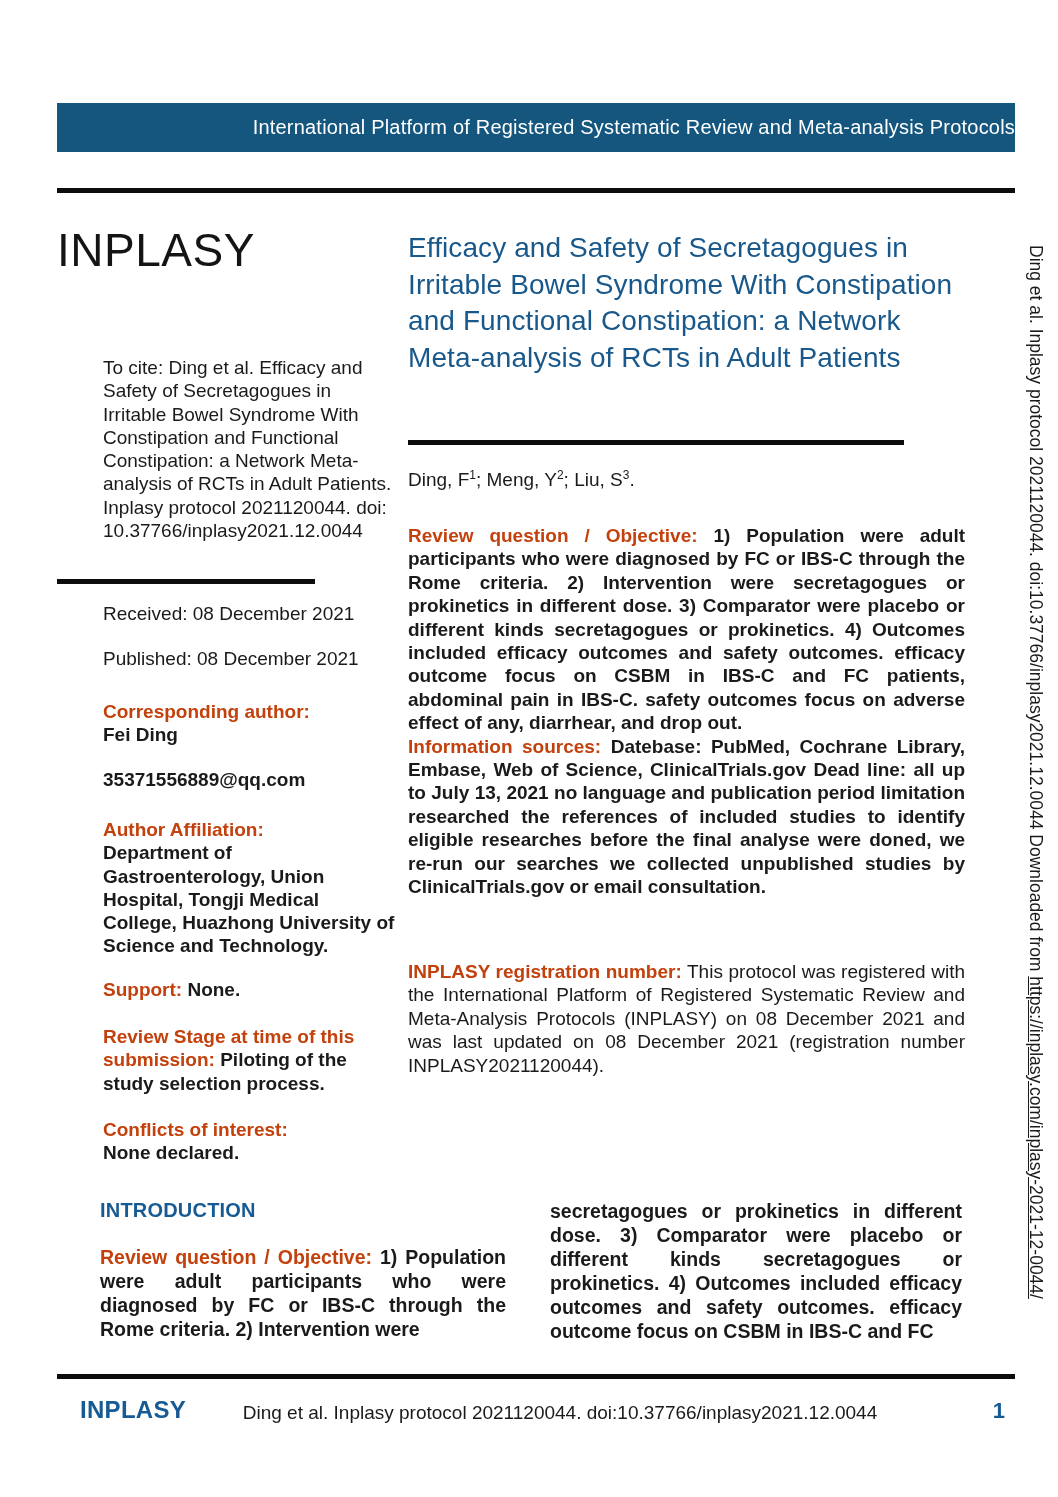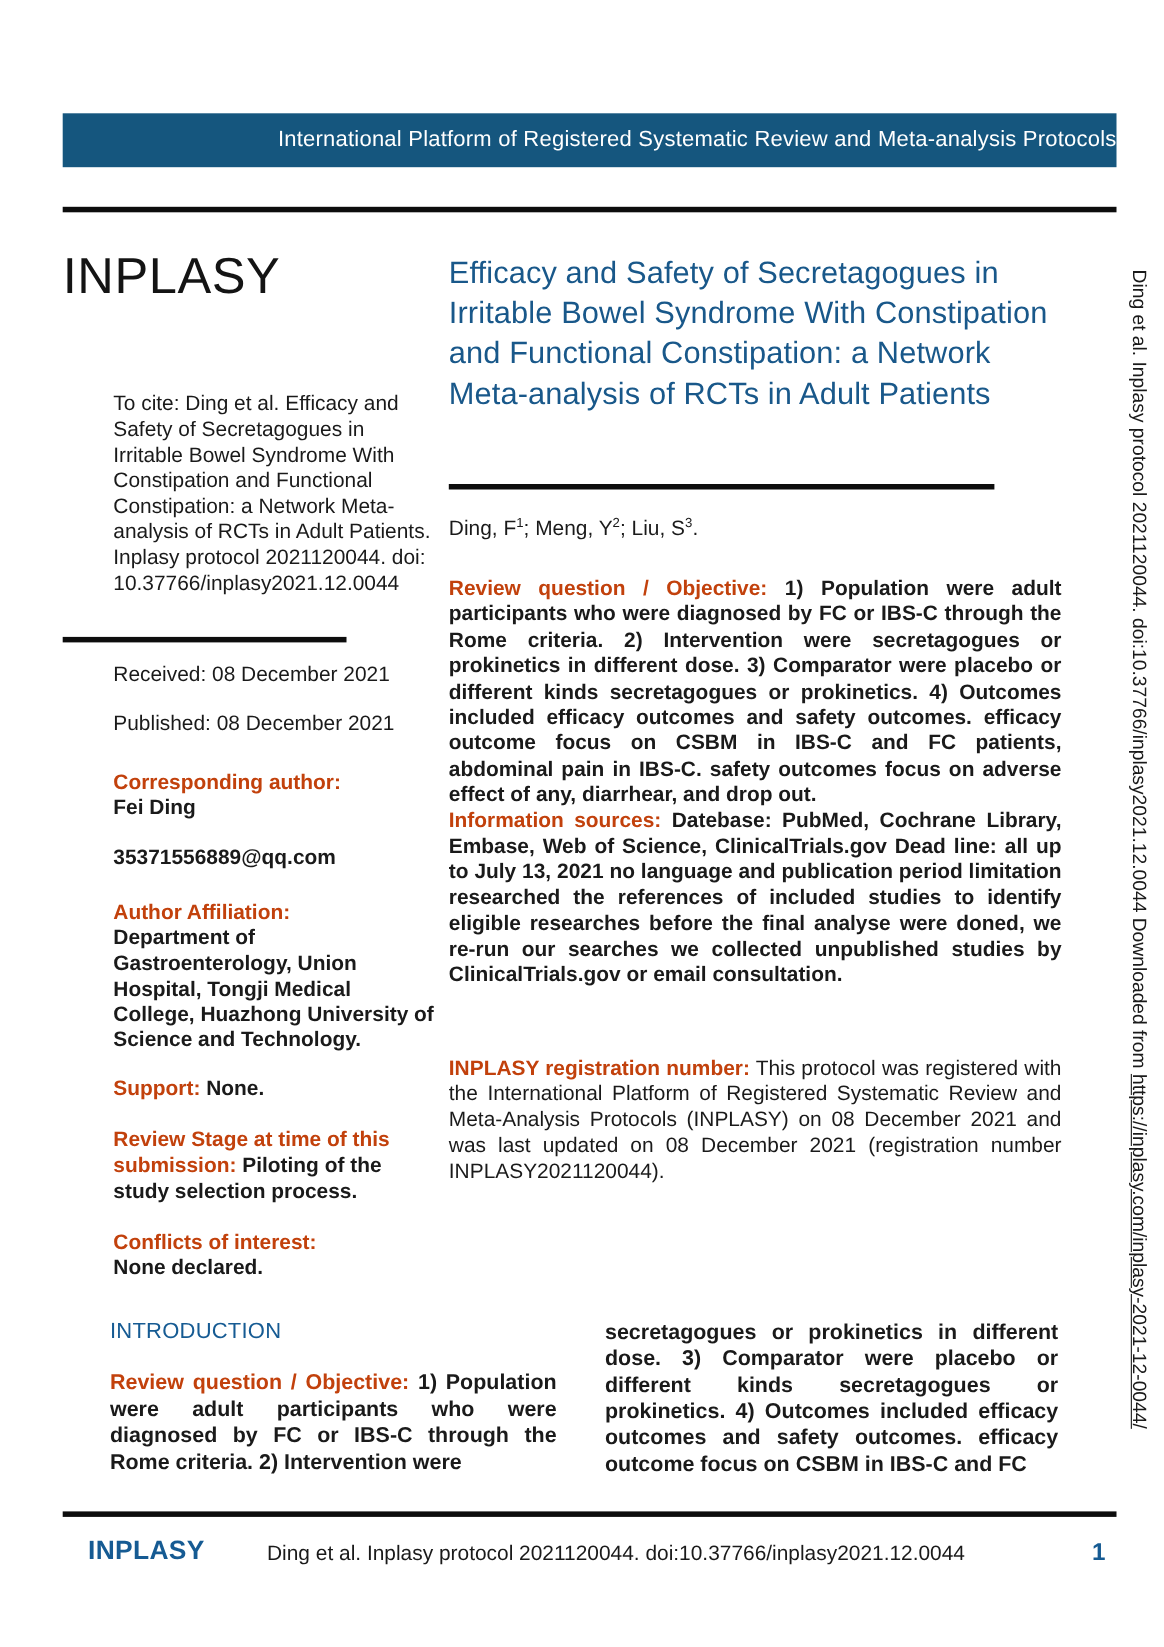--- a/index.html
+++ b/index.html
@@ -44,21 +44,21 @@
     left:408px;top:230px;width:560px;
     font-size:28px;line-height:36.5px;font-weight:400;
     color:#19588A;letter-spacing:0.1px;
   }
   .authors{left:408px;top:468px;width:557px;font-size:19px;}
   .authors sup{font-size:12px;}
   .rightpara{left:408px;width:557px;font-size:19px;line-height:23.4px;text-align:justify;}
   .para-main{top:524px;font-weight:700;}
   .para-reg{top:960px;font-weight:400;}
   .para-main p{margin:0;}
-  .intro-head{left:100px;top:1199px;font-size:20px;font-weight:400;color:#165B93;letter-spacing:0.2px;}
+  .intro-head{left:100px;top:1199px;font-size:20px;font-weight:700;color:#165B93;letter-spacing:0.2px;}
   .intro-col{font-size:19.5px;line-height:24px;text-align:justify;font-weight:700;}
   .intro-col1{left:100px;top:1245px;width:406px;}
   .intro-col2{left:550px;top:1199px;width:412px;}
   .footer-brand{left:80px;top:1396px;font-size:24px;font-weight:700;color:#165B93;letter-spacing:0.3px;}
   .footer-cite{left:100px;top:1402px;width:920px;text-align:center;font-size:19px;color:#1a1a1a;}
   .footer-page{left:955px;top:1398px;width:50px;text-align:right;font-size:22px;font-weight:700;color:#165B93;}
   .sidebar{
     left:1046px;top:245px;
     transform-origin:0 0;transform:rotate(90deg);
     white-space:nowrap;font-size:17.5px;color:#1a1a1a;

